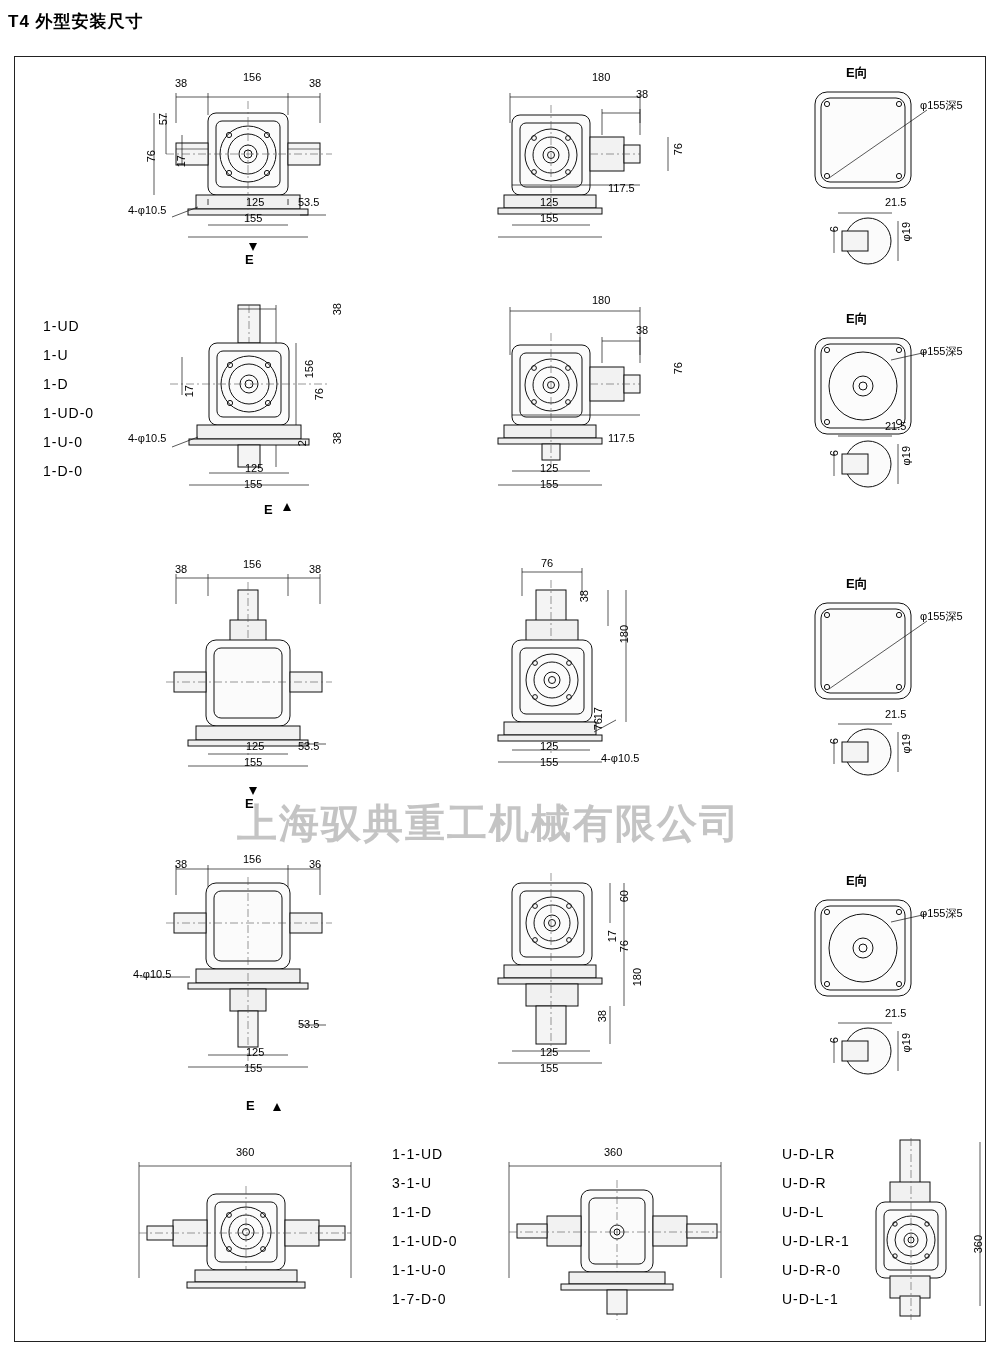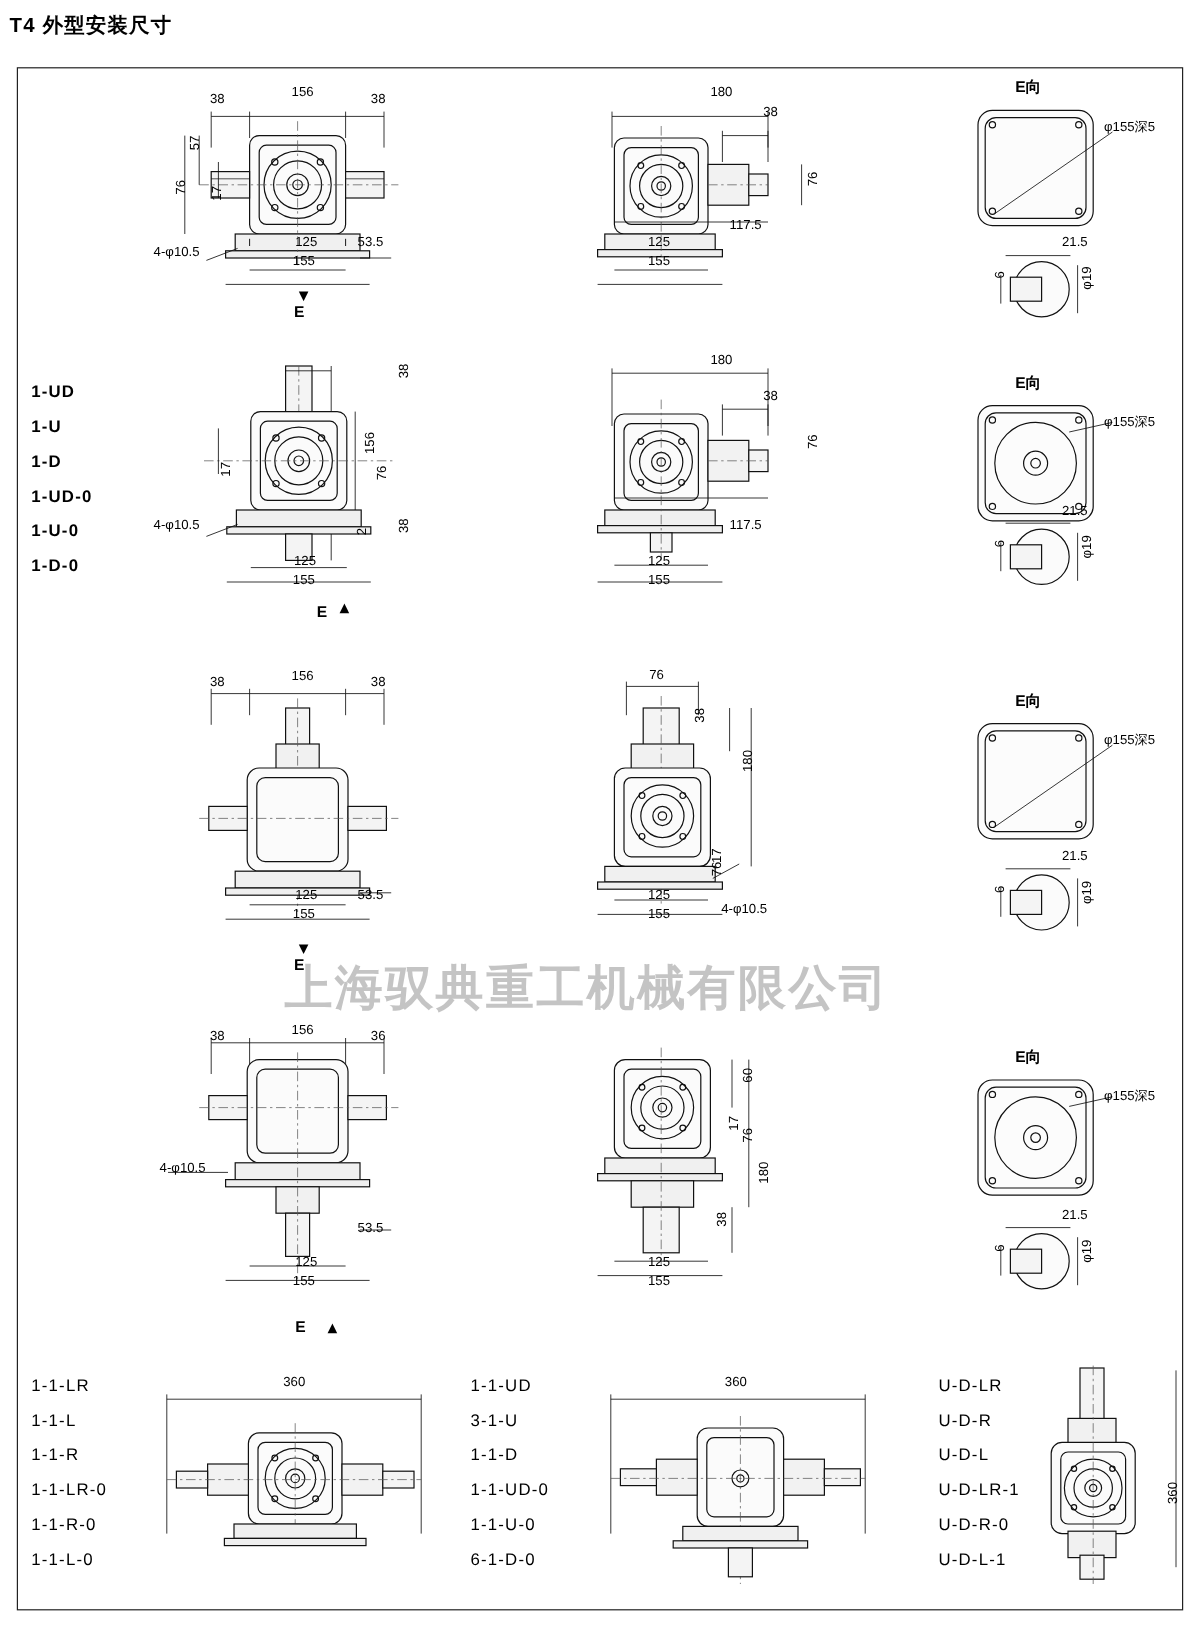--- a/index.html
+++ b/index.html
@@ -157,21 +157,21 @@
         <rect x="22" y="26" width="26" height="20" fill="#f4f4f4"></rect>
         <line x1="14" y1="24" x2="14" y2="48" stroke-width="0.7"></line>
         <line x1="78" y1="16" x2="78" y2="56" stroke-width="0.7"></line>
       </g>
     </svg>
     <div class="dim" style="left:885px;top:196px;">21.5</div>
     <div class="dim vert" style="left:828px;top:226px;">6</div>
     <div class="dim vert" style="left:900px;top:222px;">φ19</div>
   </div>
 
-  <div class="labels" style="left:26px;top:312px;font-weight:bold;">
+  <div class="labels" style="left:43px;top:312px;">
     <div>1-UD</div>
     <div>1-U</div>
     <div>1-D</div>
     <div>1-UD-0</div>
     <div>1-U-0</div>
     <div>1-D-0</div>
   </div>
 
   <div>
     <svg width="260" height="210" style="position:absolute;left:130px;top:295px;">
@@ -495,28 +495,20 @@
         <rect x="22" y="26" width="26" height="20" fill="#f4f4f4"></rect>
         <line x1="14" y1="24" x2="14" y2="48" stroke-width="0.7"></line>
         <line x1="78" y1="16" x2="78" y2="56" stroke-width="0.7"></line>
       </g>
     </svg>
     <div class="dim" style="left:885px;top:1007px;">21.5</div>
     <div class="dim vert" style="left:828px;top:1037px;">6</div>
     <div class="dim vert" style="left:900px;top:1033px;">φ19</div>
   </div>
 
-  <div class="labels" style="left:26px;top:1140px;">
-    <div>1-1-LR</div>
-    <div>1-1-L</div>
-    <div>1-1-R</div>
-    <div>1-1-LR-0</div>
-    <div>1-1-R-0</div>
-    <div>1-1-L-0</div>
-  </div>
 
   <div>
     <svg width="240" height="180" style="position:absolute;left:125px;top:1150px;">
       <g stroke="#111" fill="none" stroke-width="1">
         <line x1="14" y1="12" x2="14" y2="128" stroke-width="0.7"></line>
         <line x1="226" y1="12" x2="226" y2="128" stroke-width="0.7"></line>
         <line x1="14" y1="16" x2="226" y2="16" stroke-width="0.7"></line>
         <rect x="82" y="44" width="78" height="76" rx="9" fill="#fbfbfb"></rect>
         <rect x="90" y="52" width="62" height="60" rx="6"></rect>
         <circle cx="121" cy="82" r="25"></circle>
@@ -539,21 +531,21 @@
     </svg>
     <div class="dim" style="left:236px;top:1146px;">360</div>
   </div>
 
   <div class="labels" style="left:392px;top:1140px;">
     <div>1-1-UD</div>
     <div>3-1-U</div>
     <div>1-1-D</div>
     <div>1-1-UD-0</div>
     <div>1-1-U-0</div>
-    <div>6-1-D-0</div>
+    <div>1-7-D-0</div>
   </div>
 
   <div>
     <svg width="250" height="200" style="position:absolute;left:495px;top:1150px;">
       <g stroke="#111" fill="none" stroke-width="1">
         <line x1="14" y1="12" x2="14" y2="128" stroke-width="0.7"></line>
         <line x1="226" y1="12" x2="226" y2="128" stroke-width="0.7"></line>
         <line x1="14" y1="16" x2="226" y2="16" stroke-width="0.7"></line>
         <rect x="86" y="40" width="72" height="82" rx="9" fill="#fbfbfb"></rect>
         <rect x="94" y="48" width="56" height="66" rx="6"></rect>

